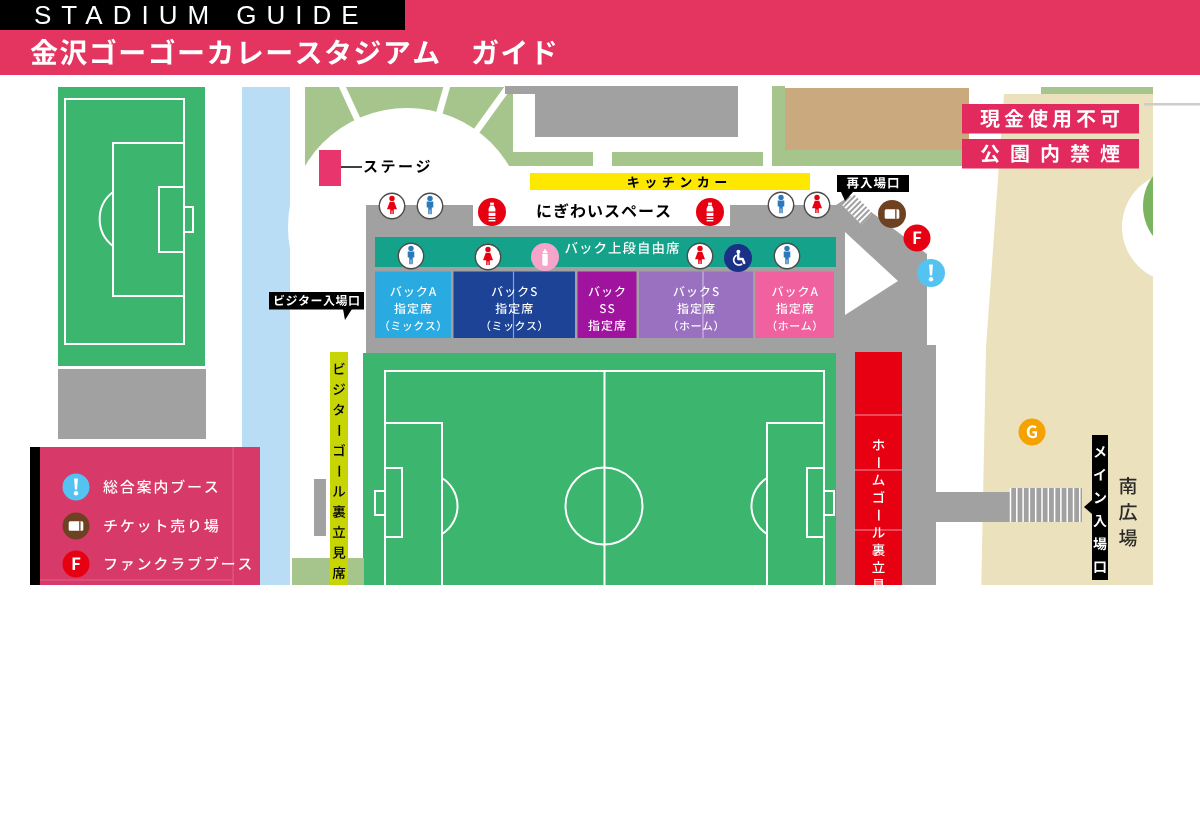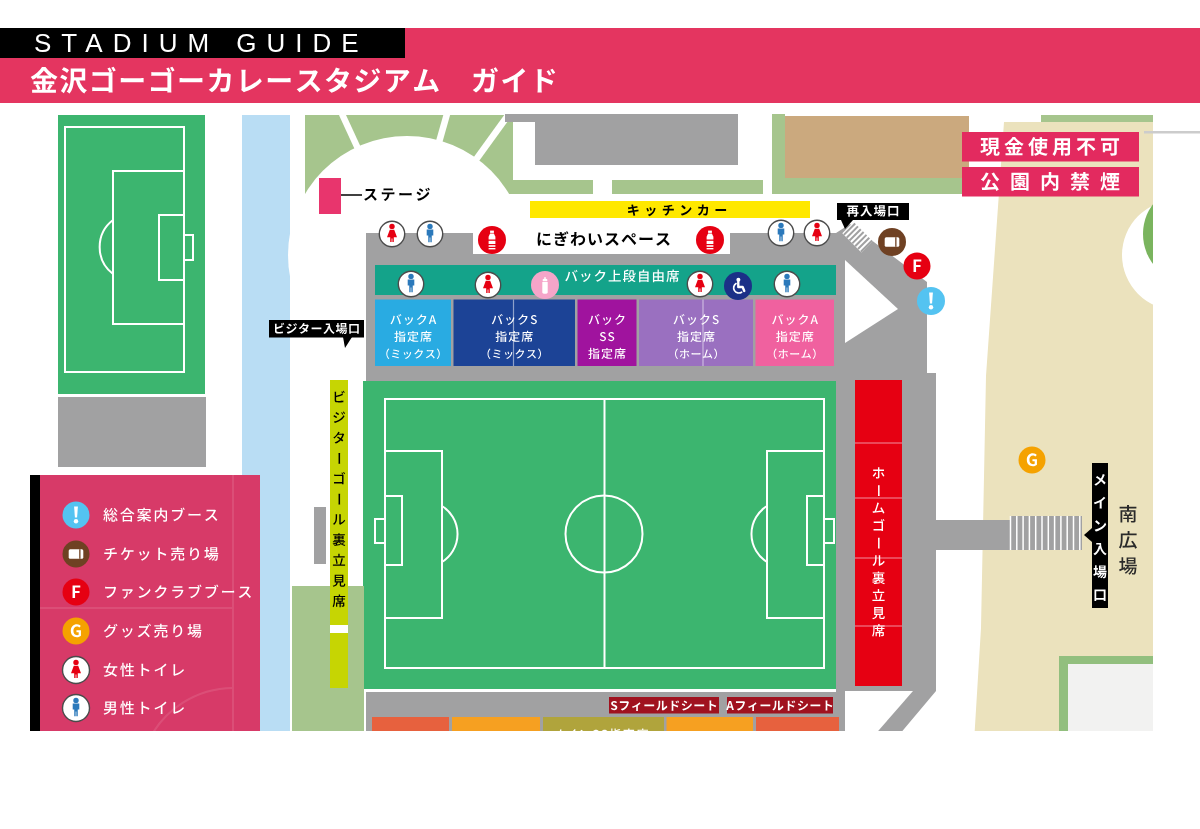--- a/index.html
+++ b/index.html
@@ -1,16 +1,16 @@
 <!DOCTYPE html>
 <html><head>
 <meta charset="utf-8">
 <style>
 html,body{margin:0;padding:0;background:#fff;}
-#map{position:relative;width:1200px;height:703px;overflow:hidden;font-family:"Liberation Sans",sans-serif;margin-top:28px;}
+#map{position:relative;width:1200px;height:585px;overflow:hidden;font-family:"Liberation Sans",sans-serif;}
 svg{display:block;}
 </style>
 </head>
 <body>
 <div id="map">
 <svg width="1200" height="829" viewBox="0 0 1200 829">
 <defs>
 
 <g id="p_female">
  <circle cx="0" cy="-7.6" r="2.7"></circle>

